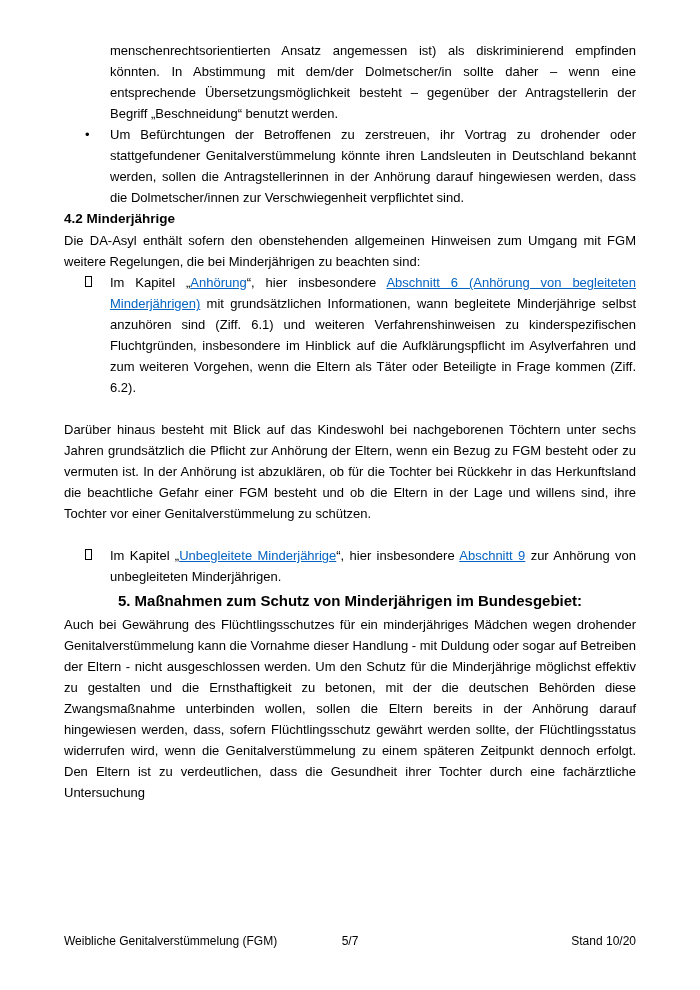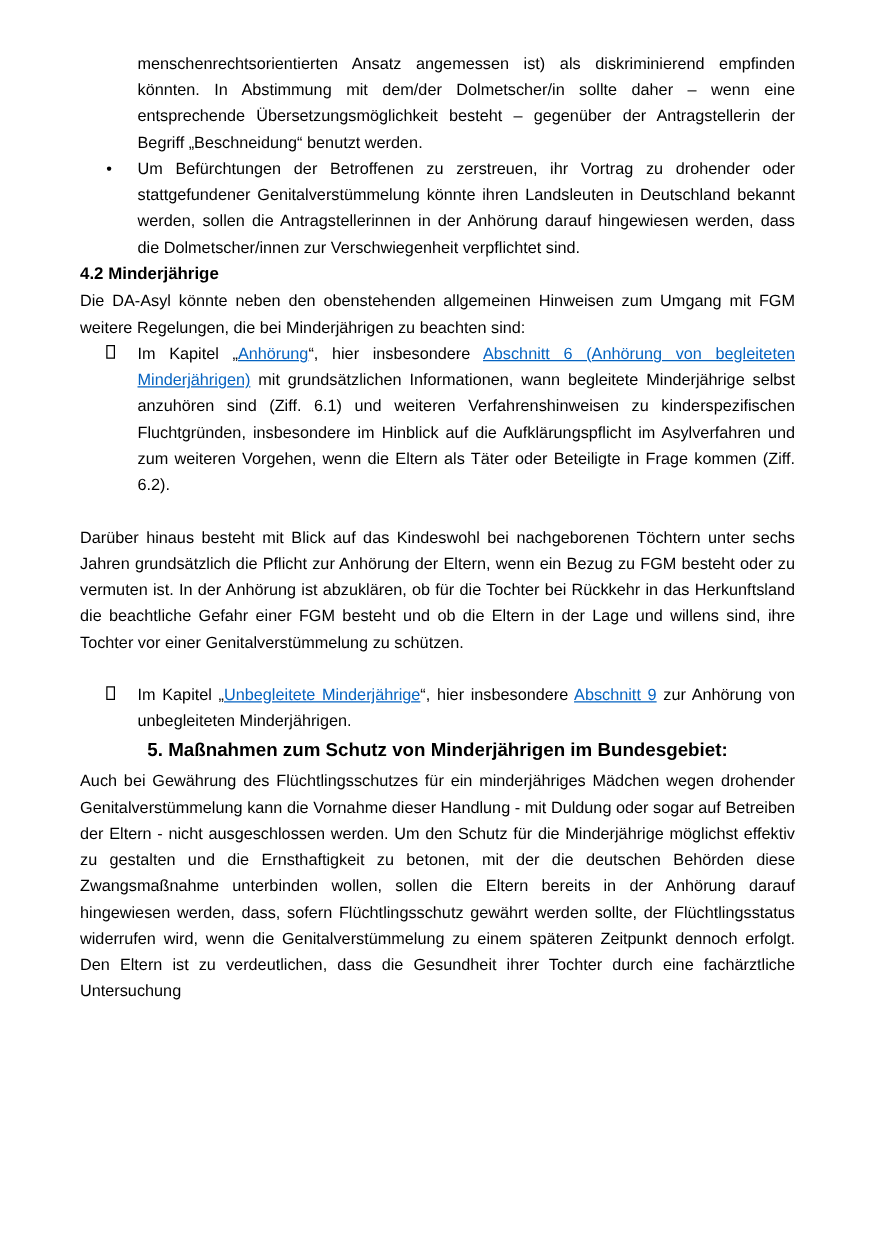--- a/index.html
+++ b/index.html
@@ -69,27 +69,32 @@
 <body>
 
 <div class="page">
   <main id="doc-body">
       <div class="block list-continuation"><span>menschenrechtsorientierten Ansatz angemessen ist) als diskriminierend empfinden könnten. In Abstimmung mit dem/der Dolmetscher/in sollte daher – wenn eine entsprechende Übersetzungsmöglichkeit besteht – gegenüber der Antragstellerin der Begriff „Beschneidung“ benutzt werden.</span></div>
       <div class="block bullet">
         <span class="marker-col"><span class="dot-glyph">•</span></span>
         <div class="bullet-text"><span>Um Befürchtungen der Betroffenen zu zerstreuen, ihr Vortrag zu drohender oder stattgefundener Genitalverstümmelung könnte ihren Landsleuten in Deutschland bekannt werden, sollen die Antragstellerinnen in der Anhörung darauf hingewiesen werden, dass die Dolmetscher/innen zur Verschwiegenheit verpflichtet sind.</span></div>
       </div>
       <h3 class="block heading2"><span>4.2 Minderjährige</span></h3>
-      <div class="block paragraph"><span>Die DA-Asyl könnte neben den obenstehenden allgemeinen Hinweisen zum Umgang mit FGM weitere Regelungen, die bei Minderjährigen zu beachten sind:</span></div>
+      <div class="block paragraph"><span>Die DA-Asyl enthält sofern den obenstehenden allgemeinen Hinweisen zum Umgang mit FGM weitere Regelungen, die bei Minderjährigen zu beachten sind:</span></div>
       <div class="block bullet">
         <span class="marker-col"><span class="box-glyph"></span></span>
         <div class="bullet-text"><span>Im Kapitel „</span><a class="doc-link" href="#" style="color: rgb(5, 99, 193);">Anhörung</a><span>“, hier insbesondere </span><a class="doc-link" href="#" style="color: rgb(5, 99, 193);">Abschnitt 6 (Anhörung von begleiteten Minderjährigen)</a><span> mit grundsätzlichen Informationen, wann begleitete Minderjährige selbst anzuhören sind (Ziff. 6.1) und weiteren Verfahrenshinweisen zu kinderspezifischen Fluchtgründen, insbesondere im Hinblick auf die Aufklärungspflicht im Asylverfahren und zum weiteren Vorgehen, wenn die Eltern als Täter oder Beteiligte in Frage kommen (Ziff. 6.2).</span></div>
       </div>
       <div class="block paragraph space-before"><span>Darüber hinaus besteht mit Blick auf das Kindeswohl bei nachgeborenen Töchtern unter sechs Jahren </span><span class="u">grundsätzlich</span><span> die Pflicht zur Anhörung der Eltern, wenn ein Bezug zu FGM besteht oder zu vermuten ist. In der Anhörung ist abzuklären, ob für die Tochter bei Rückkehr in das Herkunftsland die beachtliche Gefahr einer FGM besteht und ob die Eltern in der Lage und willens sind, ihre Tochter vor einer Genitalverstümmelung zu schützen.</span></div>
       <div class="block bullet space-before">
         <span class="marker-col"><span class="box-glyph"></span></span>
         <div class="bullet-text"><span>Im Kapitel „</span><a class="doc-link" href="#" style="color: rgb(5, 99, 193);">Unbegleitete Minderjährige</a><span>“, hier insbesondere </span><a class="doc-link" href="#" style="color: rgb(5, 99, 193);">Abschnitt 9</a><span> zur Anhörung von unbegleiteten Minderjährigen.</span></div>
       </div>
       <h2 class="block heading1"><span>5. Maßnahmen zum Schutz von Minderjährigen im Bundesgebiet:</span></h2>
       <div class="block paragraph"><span>Auch bei Gewährung des Flüchtlingsschutzes für ein minderjähriges Mädchen wegen drohender Genitalverstümmelung kann die Vornahme dieser Handlung - mit Duldung oder sogar auf Betreiben der Eltern - nicht ausgeschlossen werden. Um den Schutz für die Minderjährige möglichst effektiv zu gestalten und die Ernsthaftigkeit zu betonen, mit der die deutschen Behörden diese Zwangsmaßnahme unterbinden wollen, sollen die Eltern bereits in der Anhörung darauf hingewiesen werden, dass, sofern Flüchtlingsschutz gewährt werden sollte, der Flüchtlingsstatus widerrufen wird, wenn die Genitalverstümmelung zu einem späteren Zeitpunkt dennoch erfolgt. Den Eltern ist zu verdeutlichen, dass die Gesundheit ihrer Tochter durch eine fachärztliche Untersuchung</span></div>
     </main>
 
+  <footer class="page-footer">
+    <span class="f-left">Weibliche Genitalverstümmelung (FGM)</span>
+    <span class="f-center">5/7</span>
+    <span class="f-right">Stand 10/20</span>
+  </footer>
 </div>
 
 </body></html>

